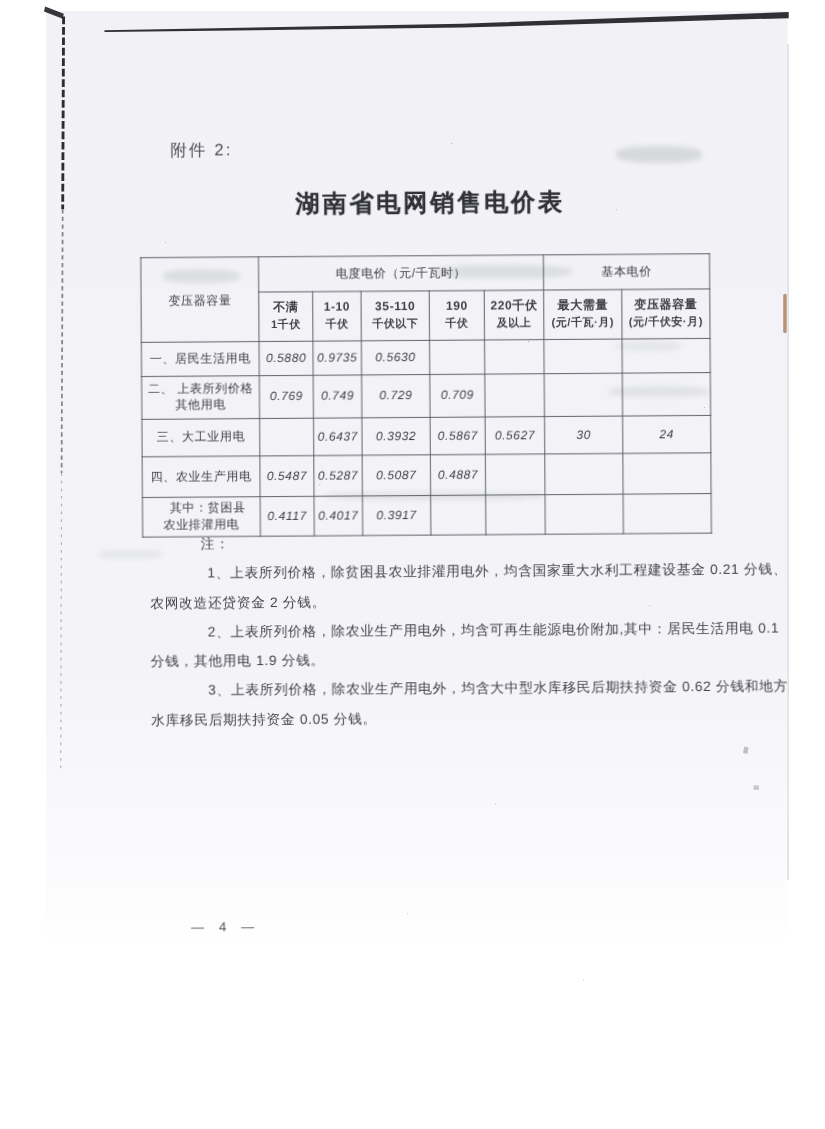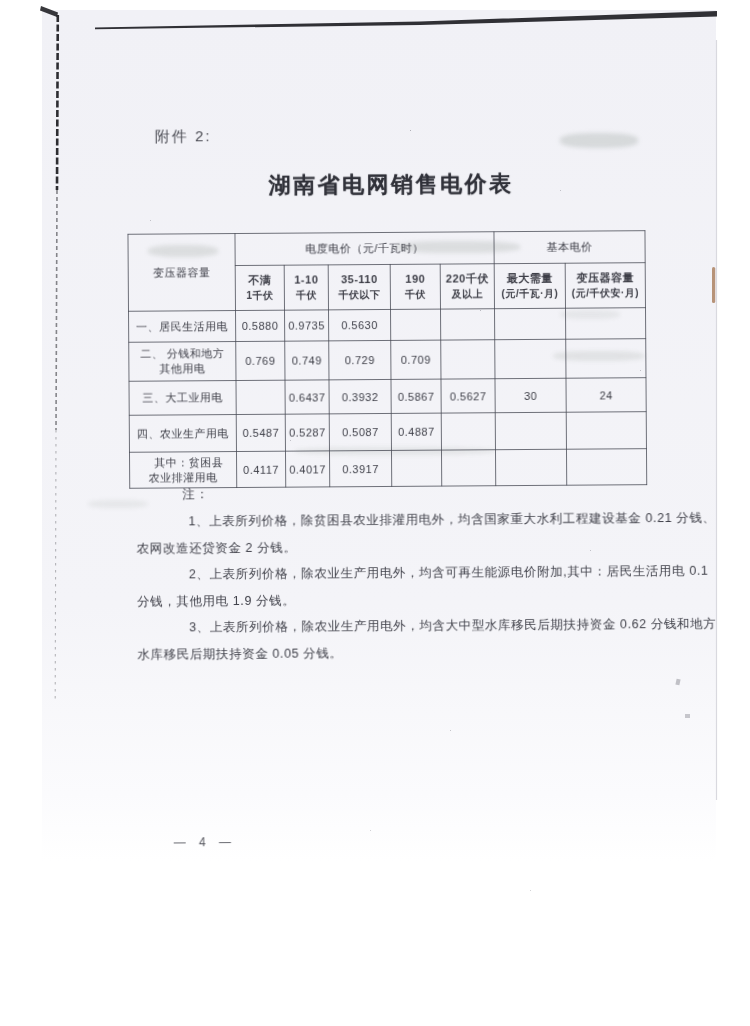--- a/index.html
+++ b/index.html
@@ -44,21 +44,21 @@
   }
   table.price-table{border:1.5px solid rgba(60,62,72,.85);}
   tr.group-row{height:32px;}
   tr.subhead-row{height:45px;}
   .subhead-row th div{line-height:15px;font-weight:bold;}
   .subhead-row th .u2{font-size:10px;}
   td.rowlabel{
     text-align:left;padding-left:5px;white-space:pre;
     font-size:11px;line-height:15px;letter-spacing:.5px;
   }
-  td.price-cell{font-size:11px;}
+  td.price-cell{font-size:11px;font-style:italic;}
   
   .notes{position:absolute;left:93px;top:472px;width:540px;font-size:12.5px;color:#40414a;}
   .note-label{padding-left:46px;height:26px;line-height:22px;letter-spacing:1px;}
   .note-line{height:26.5px;line-height:24px;letter-spacing:.6px;white-space:nowrap;}
   .note-line.indent{padding-left:52px;}
   .pageno{
     position:absolute;left:128px;top:824px;
     font-size:12px;color:#55565e;letter-spacing:5px;
   }
   
@@ -154,21 +154,21 @@
             <td class="rowlabel"><div>一、居民生活用电</div></td>
             <td class="price-cell">0.5880</td>
             <td class="price-cell">0.9735</td>
             <td class="price-cell">0.5630</td>
             <td class="price-cell"></td>
             <td class="price-cell"></td>
             <td class="price-cell"></td>
             <td class="price-cell"></td>
           </tr>
           <tr style="height: 39px;">
-            <td class="rowlabel"><div>二、 分钱和地方</div><div>其他用电</div></td>
+            <td class="rowlabel"><div>二、 上表所列价格</div><div>其他用电</div></td>
             <td class="price-cell">0.769</td>
             <td class="price-cell">0.749</td>
             <td class="price-cell">0.729</td>
             <td class="price-cell">0.709</td>
             <td class="price-cell"></td>
             <td class="price-cell"></td>
             <td class="price-cell"></td>
           </tr>
           <tr style="height: 34px;">
             <td class="rowlabel"><div>三、大工业用电</div></td>

